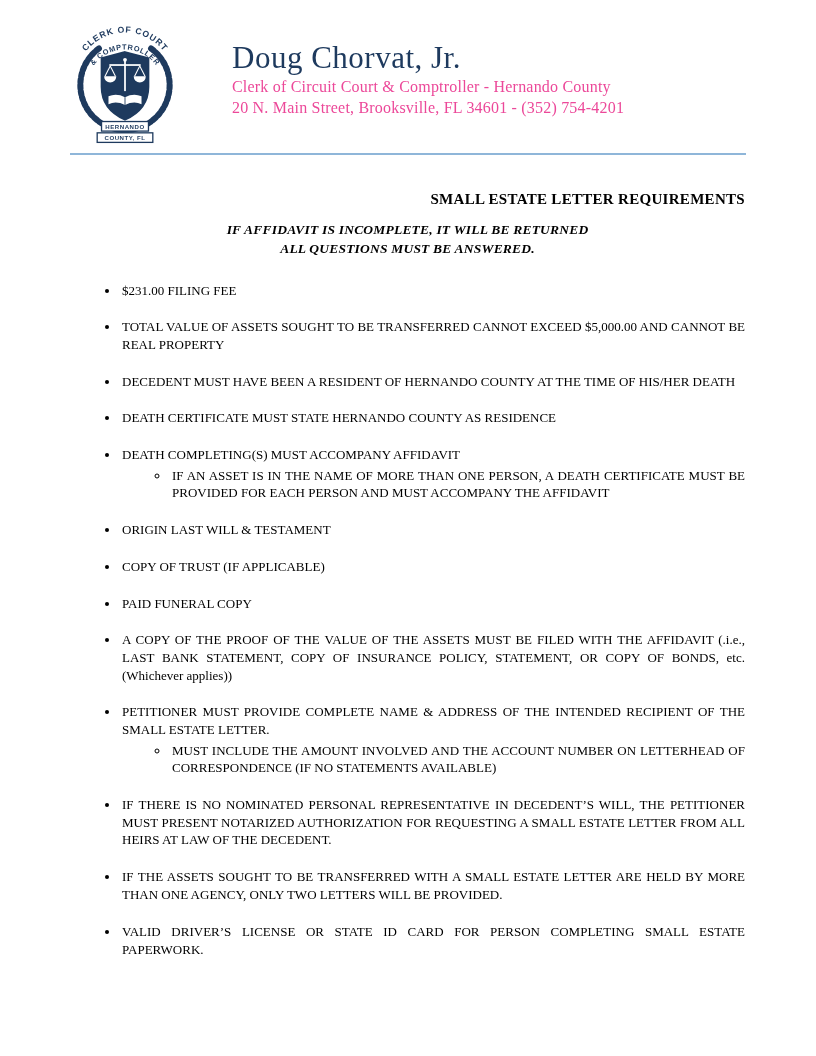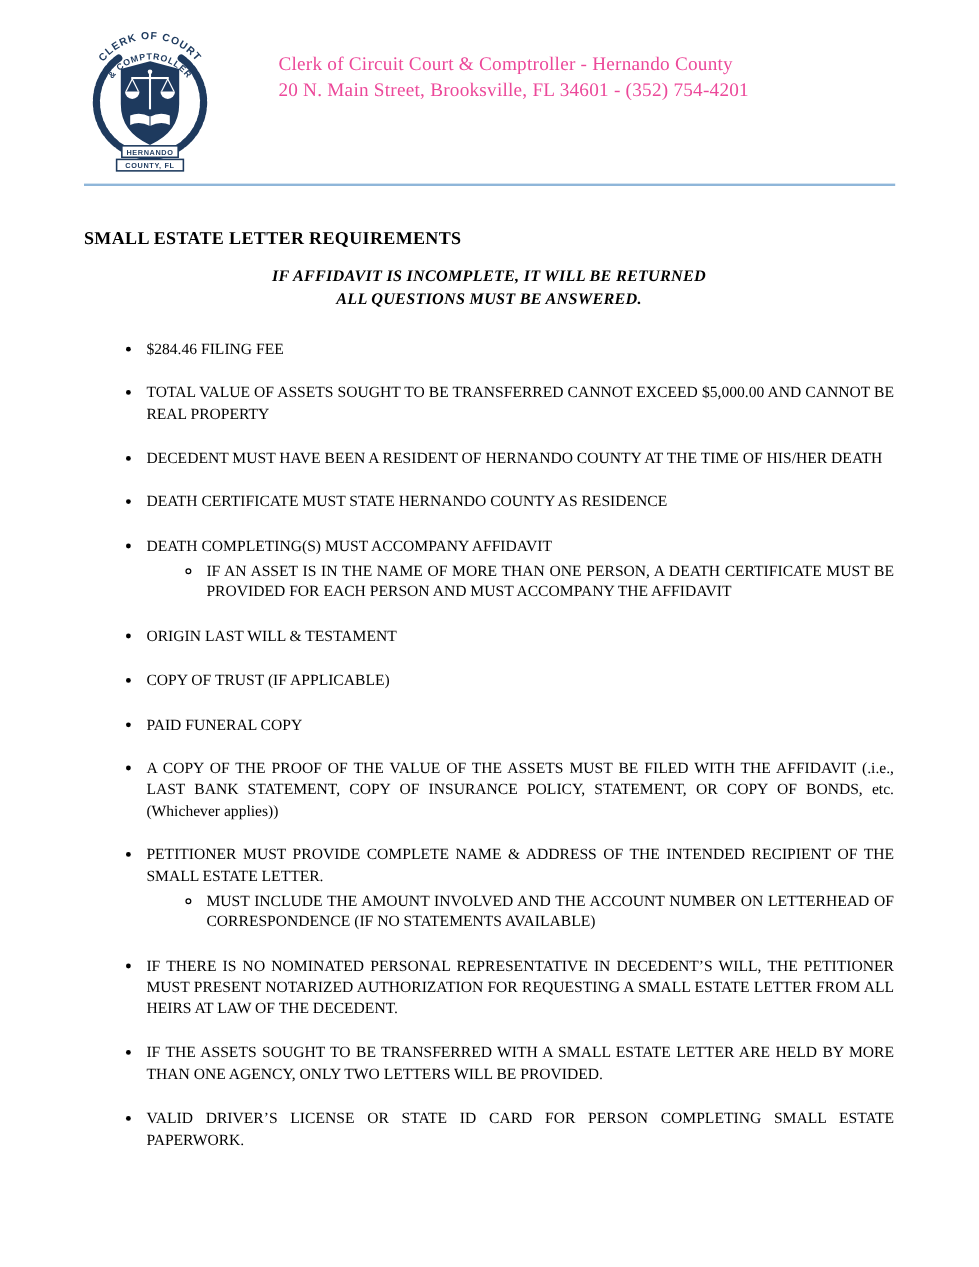--- a/index.html
+++ b/index.html
@@ -39,21 +39,21 @@
   .divider {
     border: none;
     border-top: 2px solid #8fb6d9;
     margin: 8px 70px 0 70px;
   }
 
   
   .content { padding: 0 71px 40px 70px; }
   .title {
     margin-top: 36px;
-    text-align: left;
+    text-align: right;
     font-size: 15px;
     font-weight: bold;
     letter-spacing: 0.3px;
   }
   .subtitle {
     margin-top: 13px;
     text-align: center;
     font-size: 13.5px;
     font-weight: bold;
     font-style: italic;
@@ -133,37 +133,38 @@
         <g>
           <rect x="43" y="126" width="54" height="11" fill="#ffffff" stroke="#1e3a5e" stroke-width="1.5"></rect>
           <text x="70" y="134.5" font-size="7" letter-spacing="0.6" fill="#1e3a5e" text-anchor="middle">HERNANDO</text>
           <rect x="38" y="139" width="64" height="11" fill="#ffffff" stroke="#1e3a5e" stroke-width="1.5"></rect>
           <text x="70" y="147.5" font-size="7" letter-spacing="0.6" fill="#1e3a5e" text-anchor="middle">COUNTY, FL</text>
         </g>
       </svg>
     </div>
 
     <div class="lh-text">
+      <div class="lh-name">Doug Chorvat, Jr.</div>
       <div class="lh-role">Clerk of Circuit Court &amp; Comptroller - Hernando County</div>
       <div class="lh-addr">20 N. Main Street, Brooksville, FL 34601  -  (352) 754-4201</div>
     </div>
   </header>
 
   <hr class="divider">
 
   <main class="content">
     <h1 class="title">SMALL ESTATE LETTER REQUIREMENTS</h1>
 
     <div class="subtitle">
       <div>IF AFFIDAVIT IS INCOMPLETE, IT WILL BE RETURNED</div>
       <div>ALL QUESTIONS MUST BE ANSWERED.</div>
     </div>
 
     <ul class="reqs">
-      <li>$284.46 FILING FEE</li>
+      <li>$231.00 FILING FEE</li>
       <li>TOTAL VALUE OF ASSETS SOUGHT TO BE TRANSFERRED CANNOT EXCEED $5,000.00 AND CANNOT BE REAL PROPERTY</li>
       <li>DECEDENT MUST HAVE BEEN A RESIDENT OF HERNANDO COUNTY AT THE TIME OF HIS/HER DEATH</li>
       <li>DEATH CERTIFICATE MUST STATE HERNANDO COUNTY AS RESIDENCE</li>
       <li>
         <span>DEATH COMPLETING(S) MUST ACCOMPANY AFFIDAVIT</span>
         <ul class="subreqs">
           <li>IF AN ASSET IS IN THE NAME OF MORE THAN ONE PERSON, A DEATH CERTIFICATE MUST BE PROVIDED FOR EACH PERSON AND MUST ACCOMPANY THE AFFIDAVIT</li>
         </ul>
       </li>
       <li>ORIGIN LAST WILL &amp; TESTAMENT</li>

